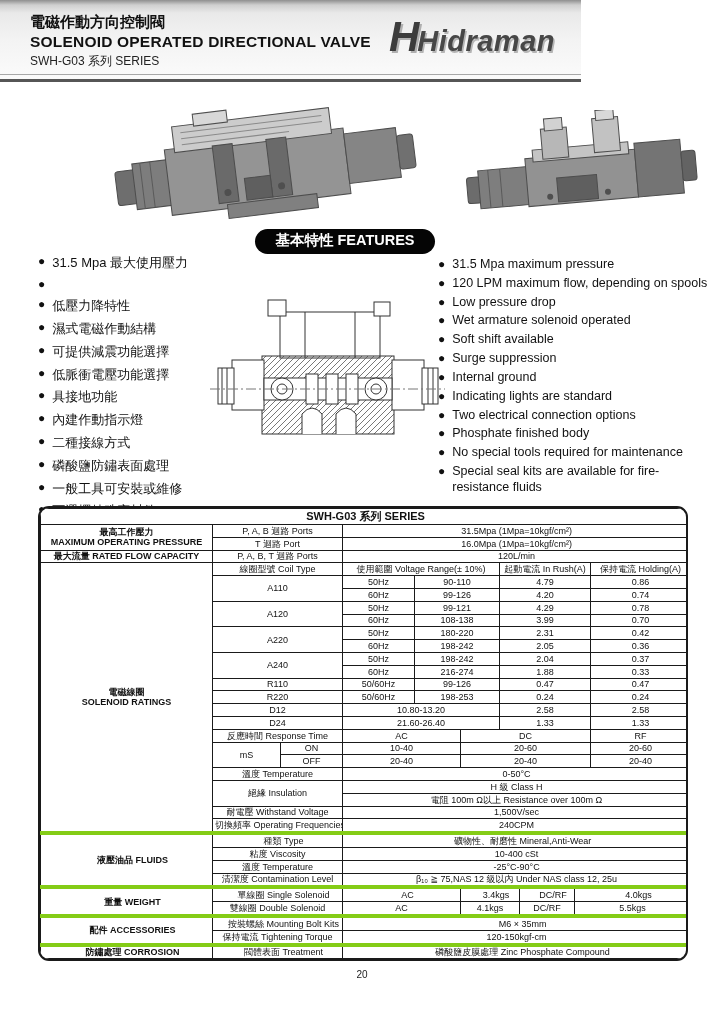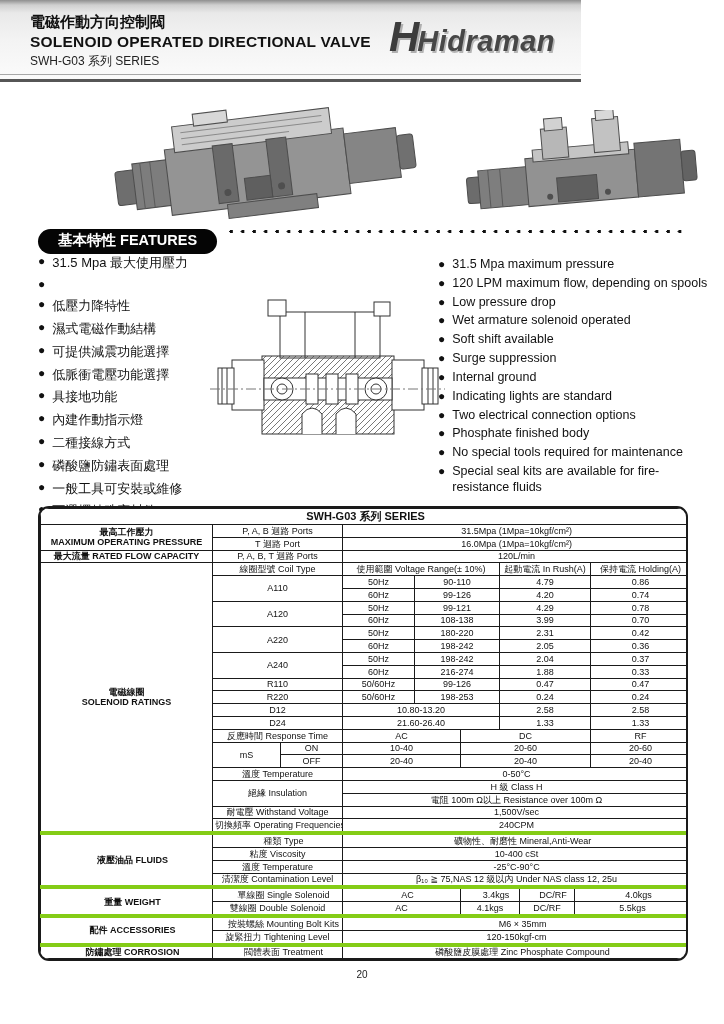--- a/index.html
+++ b/index.html
@@ -16,21 +16,21 @@
   .series{font-size:12px;margin-top:3px;color:#222;}
   .logo{position:absolute;right:26px;top:20px;display:flex;align-items:flex-end;}
   .logo-h{font-size:42px;font-weight:900;font-style:italic;color:#3c3c3c;line-height:.8;
           text-shadow:2px 2px 0 #b0b0b0;letter-spacing:-2px;}
   .logo-text{font-size:29px;font-weight:bold;font-style:italic;color:#474747;
           text-shadow:1.5px 1.5px 0 #b5b5b5;letter-spacing:.5px;line-height:.9;}
   
   .photo1{position:absolute;left:103px;top:96px;}
   .photo2{position:absolute;left:460px;top:110px;}
   
-  .sec-head{position:absolute;left:38px;width:650px;display:flex;align-items:flex-start;}
+  .sec-head{position:absolute;left:20px;width:650px;display:flex;align-items:center;flex-direction:column;}
   .sec-head.f{top:229px;} .sec-head.s{top:479px;}
   .pill{background:#050505;color:#fff;font-weight:bold;font-size:14.5px;
         padding:2px 20px 4px;border-radius:15px;white-space:nowrap;}
   .dots{flex:1;height:5px;margin-left:12px;
         background-image:radial-gradient(circle at 2.2px 2.5px,#101010 1.7px,transparent 2px);
         background-size:11.5px 5px;background-repeat:repeat-x;}
   
   .feat{list-style:none;margin:0;padding:0;position:absolute;}
   .feat li{display:flex;gap:7px;align-items:flex-start;}
   .feat .blt{font-size:12px;line-height:1.3;}
@@ -463,21 +463,21 @@
         <td>DC/RF</td>
         <td colspan="2">5.5kgs</td>
       </tr>
 
       <tr class="sec">
         <td rowspan="2" class="lbl">配件  ACCESSORIES</td>
         <td colspan="2">按裝螺絲 Mounting Bolt Kits</td>
         <td colspan="7">M6 × 35mm</td>
       </tr>
       <tr>
-        <td colspan="2">旋緊扭力 Tightening Level</td>
+        <td colspan="2">保持電流 Tightening Torque</td>
         <td colspan="7">120-150kgf-cm</td>
       </tr>
 
       <tr class="sec">
         <td class="lbl">防鏽處理  CORROSION</td>
         <td colspan="2">閥體表面 Treatment</td>
         <td colspan="7">磷酸鹽皮膜處理 Zinc Phosphate Compound</td>
       </tr>
     </tbody>
       </table>

